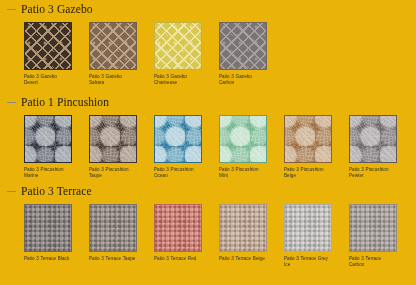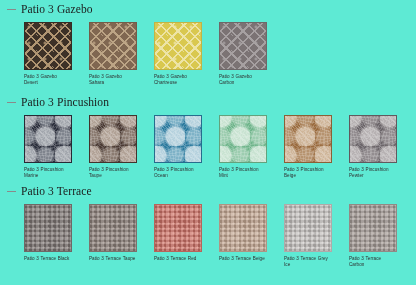--- a/index.html
+++ b/index.html
@@ -154,21 +154,21 @@
     inset: -3px;
     background-image:
       radial-gradient(circle at 50% 50%, var(--fg) 0 0.8px, transparent 1.1px);
     background-size: 4.8px 4.8px;
     opacity: 0.9;
   }
 </style>
 </head>
 <body>
 
-<div id="app" style="background: #5eead4;">
+<div id="app" style="background: #eab308;">
     <div class="section" style="position: absolute; left: 0px; top: 2px; width: 416px;">
       <div class="section-header">
         <span class="collapse-icon"></span>
         <span class="section-title">Patio 3 Gazebo</span>
       </div>
       <div class="swatch-row" style="margin-top: 6px; gap: 17px;">
         <div class="swatch-cell">
           <div class="swatch pat-gazebo" style="background: rgb(61, 49, 39); --fg: #b79b77; --fg2: #b79b77;"></div>
           <div class="swatch-label">Patio 3 Gazebo Desert</div>
         </div>
@@ -182,21 +182,21 @@
         </div>
         <div class="swatch-cell">
           <div class="swatch pat-gazebo" style="background: rgb(123, 115, 116); --fg: #a9a3a4; --fg2: #a9a3a4;"></div>
           <div class="swatch-label">Patio 3 Gazebo Carbon</div>
         </div>
       </div>
     </div>
     <div class="section" style="position: absolute; left: 0px; top: 95px; width: 416px;">
       <div class="section-header">
         <span class="collapse-icon"></span>
-        <span class="section-title">Patio 3 Pincushion</span>
+        <span class="section-title">Patio 1 Pincushion</span>
       </div>
       <div class="swatch-row" style="margin-top: 6px; gap: 17px;">
         <div class="swatch-cell">
           <div class="swatch pat-pincushion" style="background: rgb(43, 47, 60); --fg: #b9bcc2; --fg2: #8e939c;"></div>
           <div class="swatch-label">Patio 3 Pincushion Marine</div>
         </div>
         <div class="swatch-cell">
           <div class="swatch pat-pincushion" style="background: rgb(74, 58, 51); --fg: #c3b5a8; --fg2: #97877c;"></div>
           <div class="swatch-label">Patio 3 Pincushion Taupe</div>
         </div>

